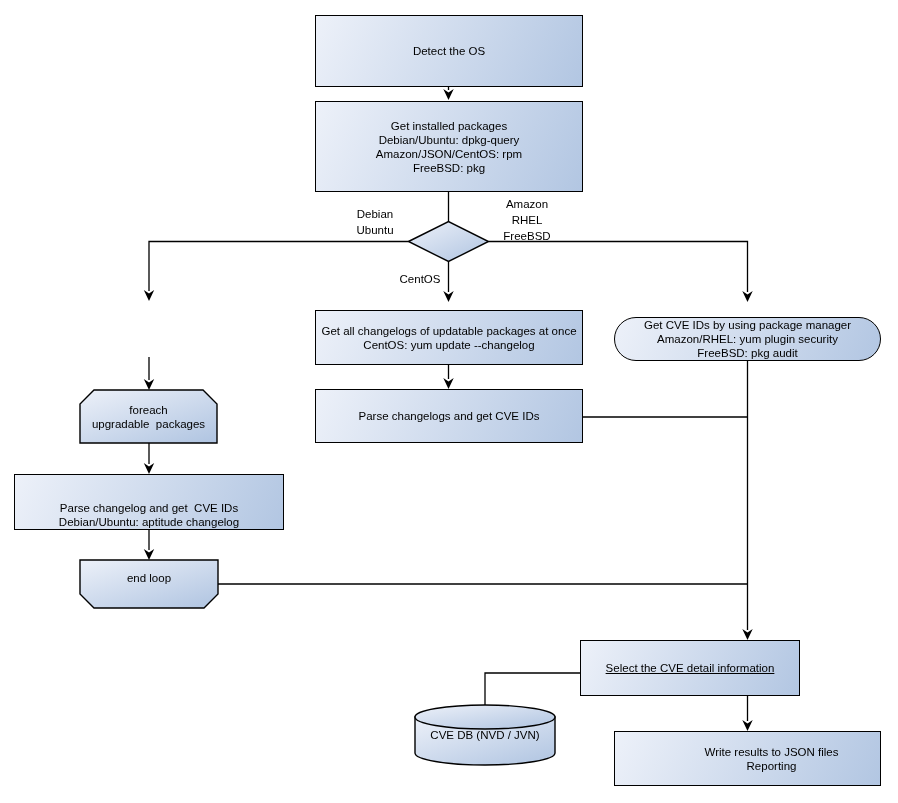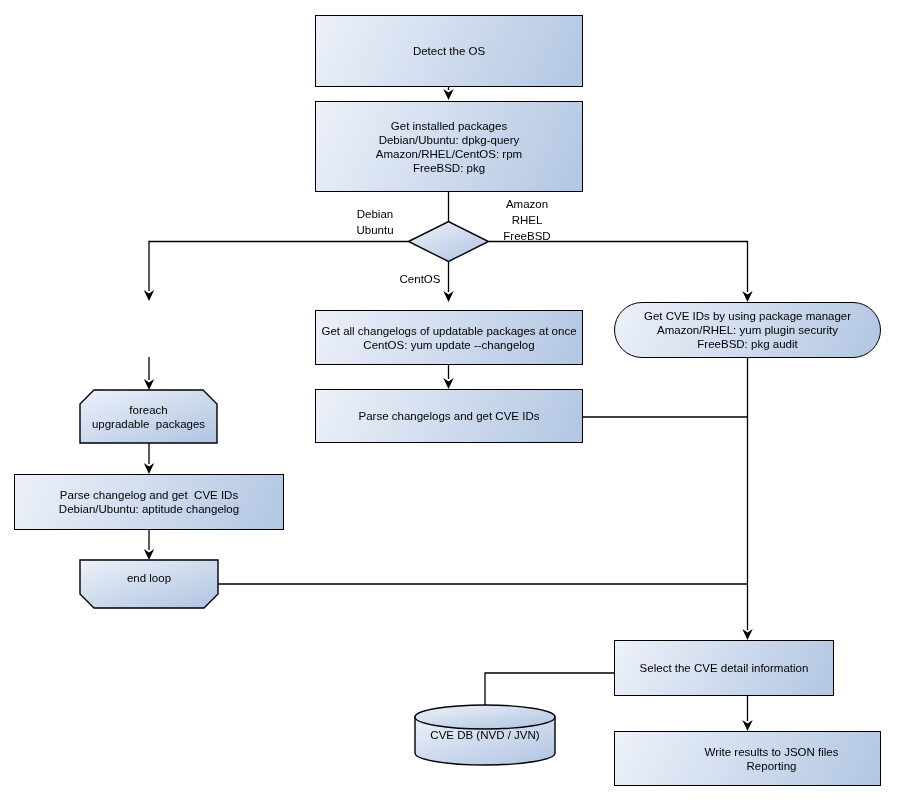--- a/index.html
+++ b/index.html
@@ -45,25 +45,25 @@
   .edge-label{
     position:absolute;
     text-align:center;
     font-size:11.5px;line-height:16px;
     white-space:pre;
   }
   
   .n-detect   {left:315px;top:15px; width:268px;height:72px;}
   .n-installed{left:315px;top:101px;width:268px;height:91px;}
   .n-check    {left:14px; top:301px;width:270px;height:56px;}
-  .n-parseleft{left:14px; top:474px;width:270px;height:56px;}
+  .n-parseleft{left:14px; top:474px;width:270px;height:56px;align-items:flex-end;}
   .n-getall   {left:315px;top:302px;width:268px;height:55px;margin-top:8px;}
   .n-parsemid {left:315px;top:389px;width:268px;height:54px;}
-  .n-getcve   {left:614px;top:302px;width:267px;height:56px;border-radius:28px;}
-  .n-select   {left:614px;top:640px;width:220px;height:56px;}
+  .n-getcve   {left:614px;top:317px;width:267px;height:44px;border-radius:28px;}
+  .n-select   {left:580px;top:640px;width:220px;height:56px;text-decoration:underline;}
   .n-write    {left:614px;top:731px;width:267px;height:55px;padding-left:48px;}
   
   .t-foreach  {left:80px; top:390px;width:137px;height:53px;}
   .t-endloop  {left:80px; top:560px;width:138px;height:36px;}
   .t-cvedb    {left:415px;top:705px;width:140px;height:60px;box-sizing:border-box;}
   
   .l-debub    {left:348px;top:206px;width:54px;}
   .l-amzn     {left:499px;top:196px;width:56px;}
   .l-centos   {left:394px;top:271px;width:52px;}
 </style>
@@ -128,21 +128,21 @@
     <ellipse class="shape" cx="485" cy="717" rx="70" ry="12"></ellipse>
   </svg>
 
   <div class="node n-detect">
     <span>Detect the OS</span>
   </div>
 
   <div class="node n-installed">
     <span>Get installed packages
 Debian/Ubuntu: dpkg-query
-Amazon/RHEL/CentOS: rpm
+Amazon/JSON/CentOS: rpm
 FreeBSD: pkg</span>
   </div>
 
 
   <div class="node n-parseleft">
     <span>Parse changelog and get  CVE IDs
 Debian/Ubuntu: aptitude changelog</span>
   </div>
 
   <div class="node n-getall">

